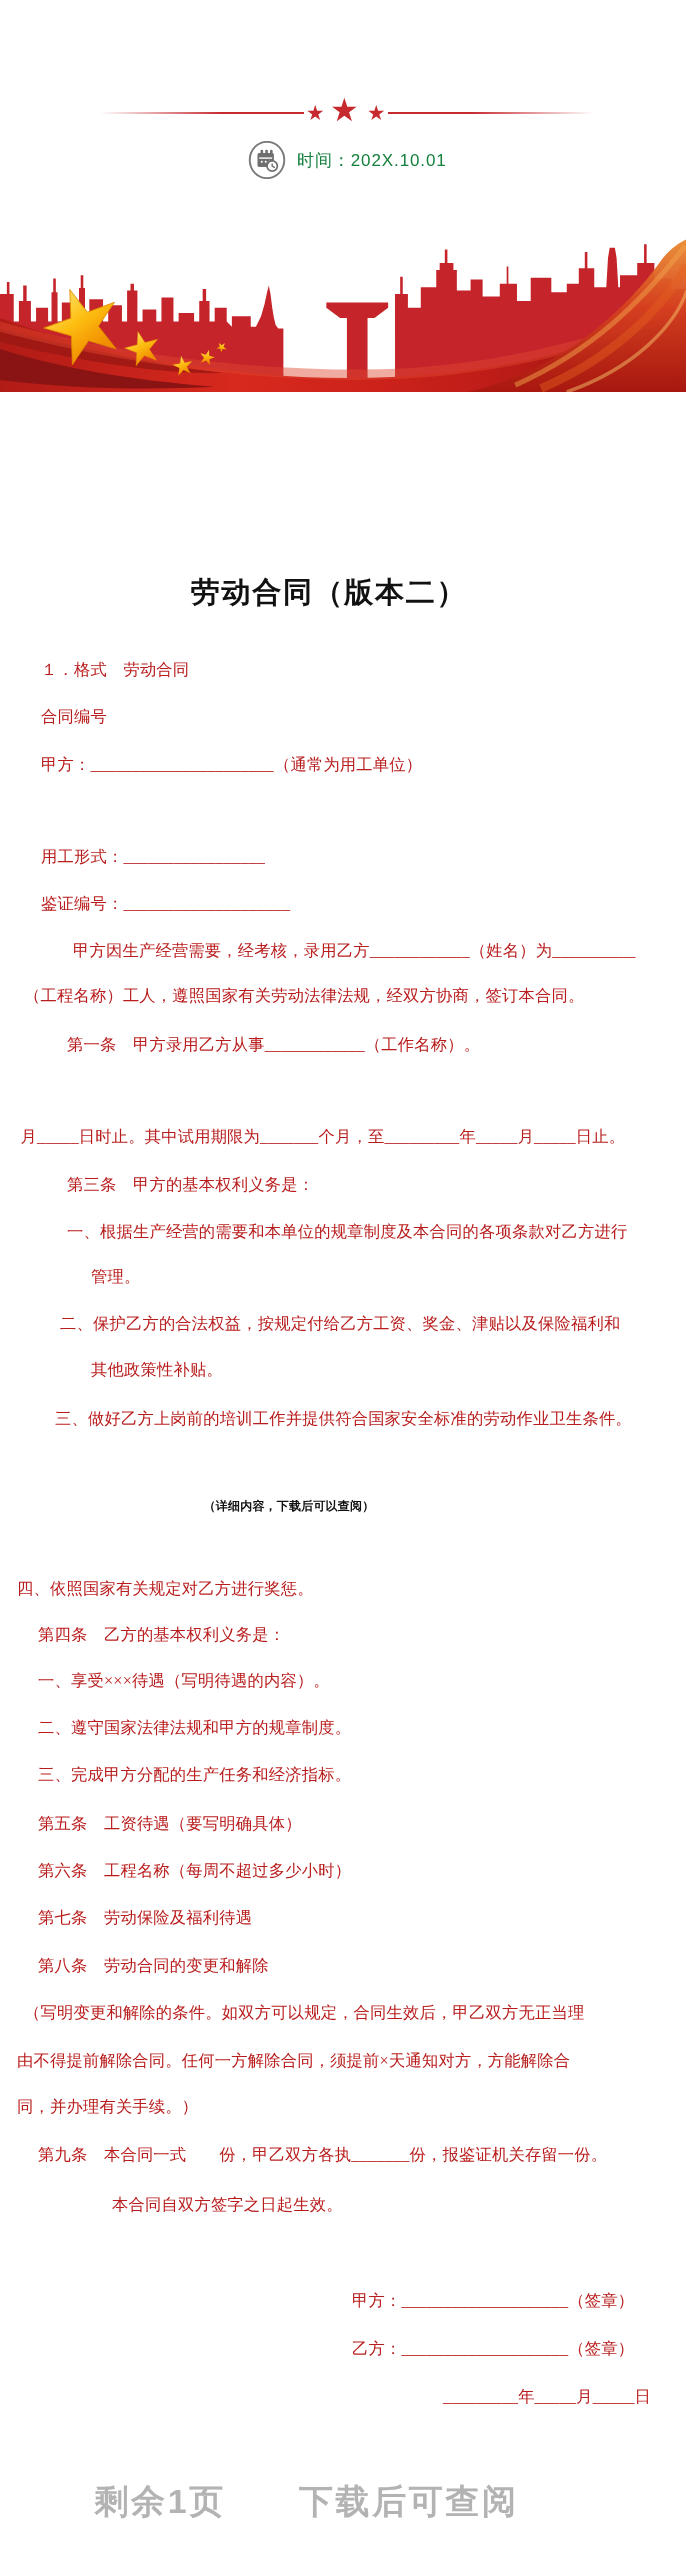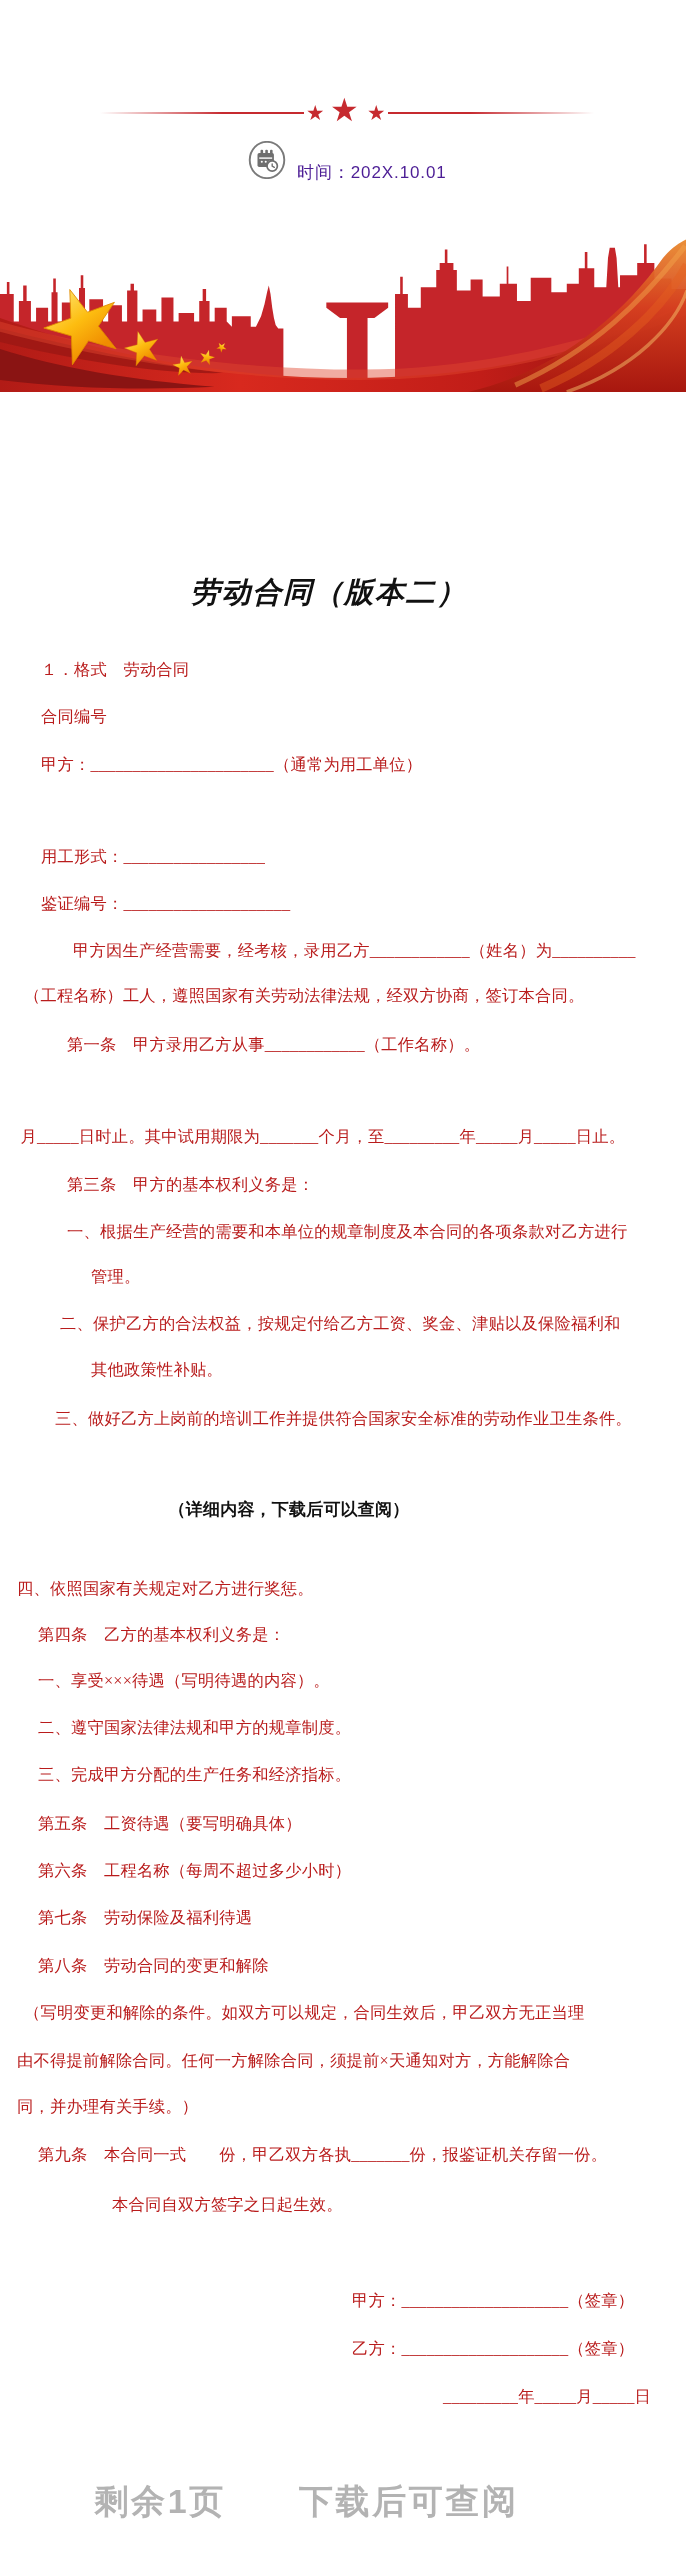--- a/index.html
+++ b/index.html
@@ -10,31 +10,31 @@
   .divider .dline{position:absolute;top:16.3px;height:1.7px;}
   .dline.left{left:100px;width:204px;background:linear-gradient(to right,rgba(198,42,47,0),#c62a2f 60%);}
   .dline.right{left:388px;width:206px;background:linear-gradient(to left,rgba(198,42,47,0),#c62a2f 60%);}
   .dstar{position:absolute;color:#c62a2f;line-height:1;font-family:"DejaVu Sans",sans-serif;}
   .dstar.s1{left:306px;top:6.9px;font-size:20.6px;}
   .dstar.s2{left:330px;top:-1.7px;font-size:32px;}
   .dstar.s3{left:367px;top:6.9px;font-size:20.6px;}
   
   .timerow{position:absolute;top:141px;left:0;width:687px;height:41px;}
   .cal-ic{position:absolute;left:248px;top:0;}
-  .timetext{position:absolute;left:297px;top:7.7px;font-size:17px;color:#4c1d95;
-            font-family:"Liberation Sans","DejaVu Sans",sans-serif;letter-spacing:0.9px;margin-top:12px;}
+  .timetext{position:absolute;left:297px;top:7.7px;font-size:17px;color:#15803d;
+            font-family:"Liberation Sans","DejaVu Sans",sans-serif;letter-spacing:0.9px;}
   
   .banner{position:absolute;top:239px;left:0;width:687px;height:153px;}
   
   .t{position:absolute;white-space:nowrap;font-size:16.3px;letter-spacing:0.2px;color:#b91c1c;}
   .doc-title{position:absolute;top:573px;left:0;width:658px;text-align:center;
              font-family:"Liberation Sans","DejaVu Sans",sans-serif;
-             font-weight:bold;font-size:29px;letter-spacing:1.7px;color:#111;font-style:italic;}
+             font-weight:bold;font-size:29px;letter-spacing:1.7px;color:#111;}
   .bold-center{left:0;width:578px;text-align:center;font-weight:bold;
-               font-family:"Liberation Sans","DejaVu Sans",sans-serif;font-size:17px;color:#111;}
+               font-family:"Liberation Sans","DejaVu Sans",sans-serif;font-size:12px;color:#111;}
   .right-align{left:auto;right:36px;}
   .footer-note{position:absolute;top:2479px;left:0;width:613px;text-align:center;
                font-family:"Liberation Sans","DejaVu Sans",sans-serif;
                font-weight:bold;font-size:34px;letter-spacing:2.6px;color:#b3b3b3;}
 </style>
 </head>
 <body>
 
 <div class="page">
 

